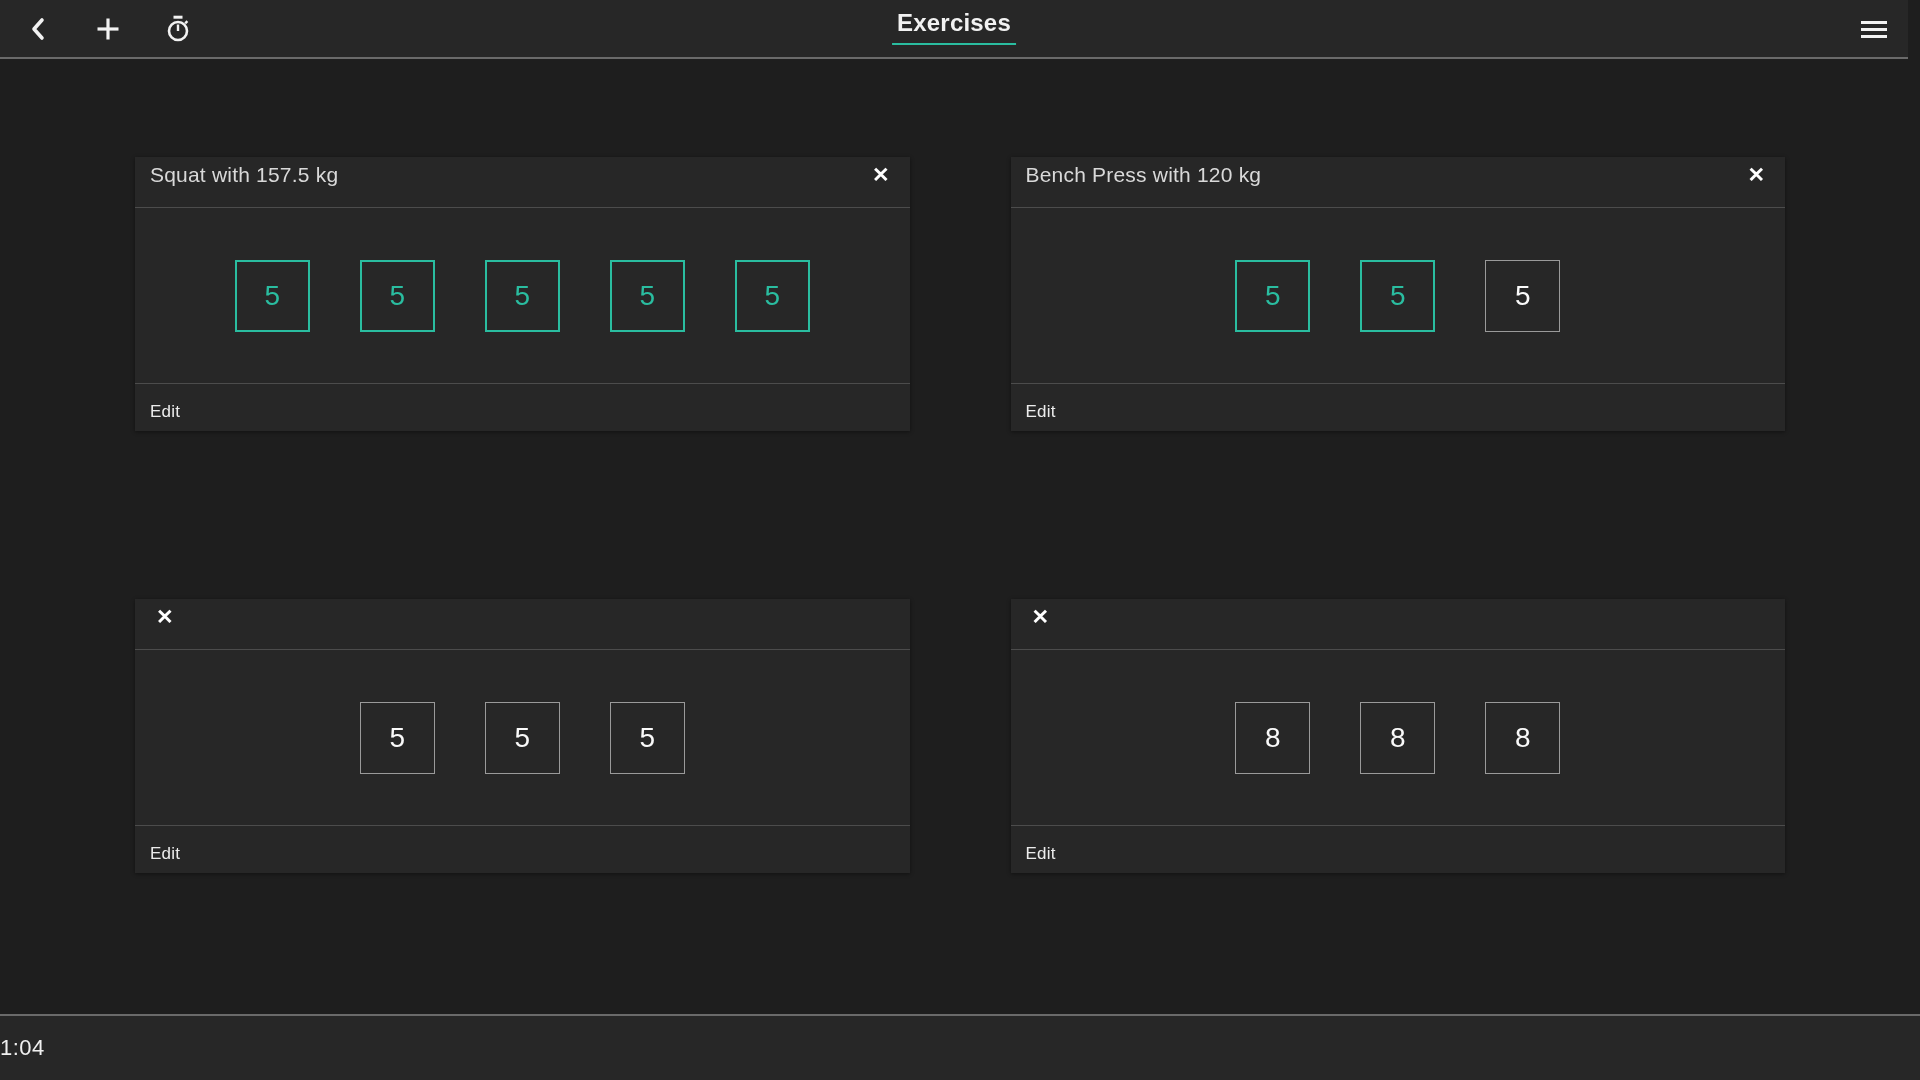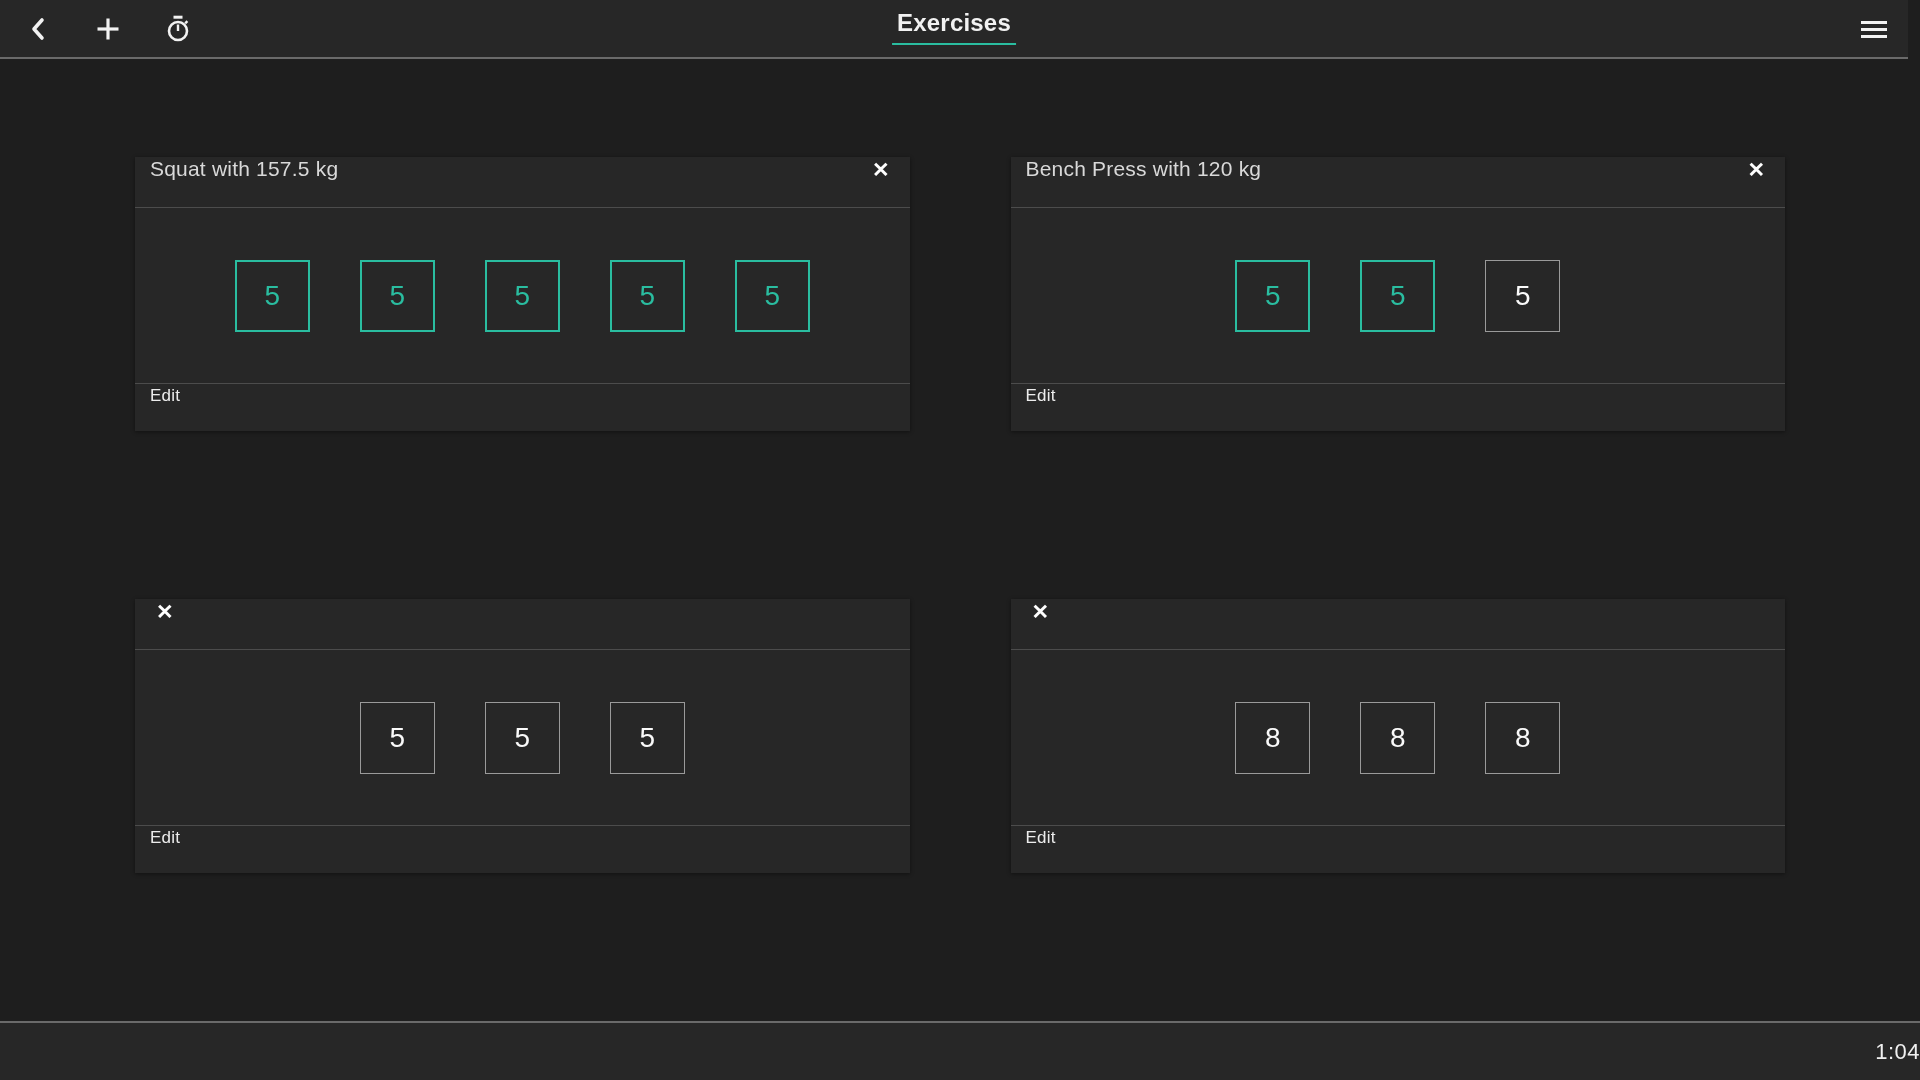--- a/index.html
+++ b/index.html
@@ -52,21 +52,21 @@
 
   
   .card {
     background: var(--surface-bg, #272727);
     height: 274px;
     display: flex; flex-direction: column;
     box-shadow: 0 1px 4px rgba(0,0,0,0.45);
   }
   .card-header {
     height: 51px; flex: 0 0 51px;
-    display: flex; align-items: flex-start;
+    display: flex; align-items: center;
     padding: 0 14px 15px 15px;
     border-bottom: 1px solid var(--divider, #4c4c4c);
   }
   .card-title {
     flex: 1;
     font-size: 21px; color: #d9d9d9; letter-spacing: 0.2px;
     white-space: nowrap; overflow: hidden;
   }
   .close-btn {
     background: none; border: none; cursor: pointer;
@@ -87,33 +87,33 @@
     font-size: 28px; cursor: pointer;
     background: transparent;
   }
   .set-box.done {
     border: 2px solid var(--accent, #2abda0);
     color: var(--accent, #2abda0);
   }
   .card-footer {
     flex: 0 0 48px; height: 48px;
     border-top: 1px solid var(--divider, #4c4c4c);
-    display: flex; align-items: flex-start;
-    padding: 2px 15px;
+    display: flex; align-items: flex-end;
+    padding: 9px 15px;
   }
   .edit-link {
     font-size: 17px; color: #ececec; cursor: pointer; letter-spacing: 0.2px;
   }
 
   
   .bottombar {
-    position: absolute; bottom: 0; left: 0; right: 0; height: 59px;
+    position: absolute; bottom: 0; left: 0; right: 0; height: 66px;
     background: var(--surface-bg, #272727);
     border-top: 2px solid var(--bar-divider, #6a6a6a);
-    display: flex; align-items: center; justify-content: flex-end;
+    display: flex; align-items: center; justify-content: flex-start;
   }
   .rest-timer { font-size: 22px; color: #f0f0f0; letter-spacing: 0.5px; }
 </style>
 </head>
 <body style="--accent: #2abda0; --page-bg: #1e1e1e; --surface-bg: #272727; --divider: #4c4c4c; --bar-divider: #6a6a6a; --pending-border: #9a9a9a;">
 
 <header class="topbar">
   <button class="icon-btn btn-back">
     <span>
       <svg width="16" height="24" viewBox="0 0 16 24">

